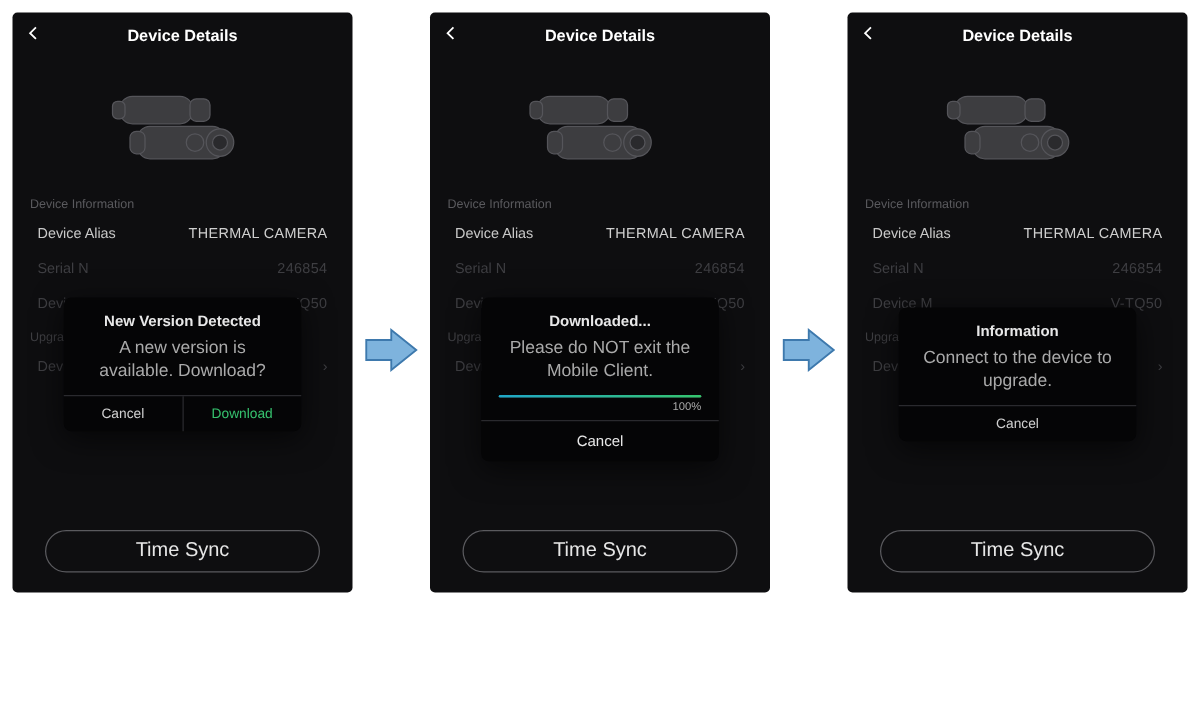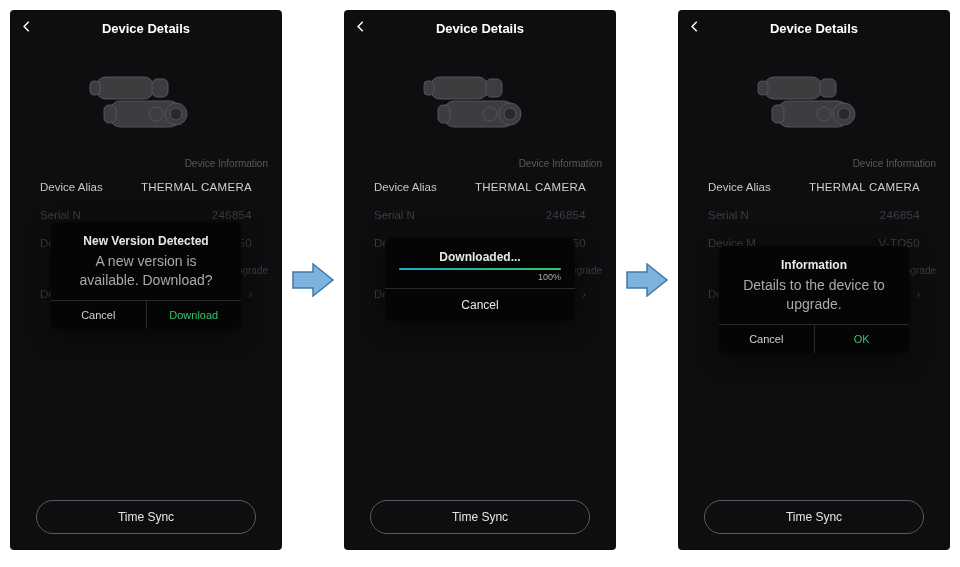--- a/index.html
+++ b/index.html
@@ -9,21 +9,21 @@
     background: #ffffff;
     font-family: -apple-system, BlinkMacSystemFont, "Segoe UI", Arial, sans-serif;
     display: flex;
     align-items: flex-start;
     justify-content: center;
     padding: 10px 8px;
     gap: 0;
   }
   .phone {
     width: 272px;
-    height: 540px;
+    height: 464px;
     background: #0e0e10;
     border-radius: 4px;
     position: relative;
     overflow: hidden;
     color: #cfcfcf;
     font-size: 12px;
     flex-shrink: 0;
   }
   .arrow-slot {
     width: 62px;
@@ -57,27 +57,26 @@
   .device-img {
     height: 104px;
     display: flex;
     align-items: center;
     justify-content: center;
   }
   .section-label {
     color: #5a5a5e;
     font-size: 10px;
     padding: 8px 14px 4px;
-    text-align: right;
   }
   .row {
     display: flex;
     justify-content: space-between;
     align-items: center;
-    padding: 8px 30px;
+    padding: 8px 20px;
     font-size: 11.5px;
     color: #d0d0d0;
   }
   .row .label { color: #c8c8c8; }
   .row .value { color: #cfcfcf; letter-spacing: 0.3px; }
   .row.dim .label, .row.dim .value { color: #3e3e42; }
   .chev {
     color: #3e3e42;
     margin-left: 6px;
   }
@@ -87,21 +86,21 @@
     left: 50%;
     transform: translateX(-50%);
     width: 220px;
     height: 34px;
     border: 1px solid #5a5a5e;
     border-radius: 17px;
     display: flex;
     align-items: center;
     justify-content: center;
     color: #e6e6e6;
-    font-size: 12px;
+    font-size: 16px;
     cursor: pointer;
   }
   .dialog {
     position: absolute;
     left: 50%;
     transform: translateX(-50%);
     width: 190px;
     background: #050506;
     border-radius: 6px;
     text-align: center;
@@ -202,21 +201,21 @@
   </div>
   <div class="section-label" style="color:#3e3e42">Upgrade</div>
   <div class="row dim">
     <span class="label">Device Upgrade</span>
     <span class="chev">›</span>
   </div>
   <div class="bottom-btn">
     <span>Time Sync</span>
   </div>
 
-  <div class="dialog" style="top:212px">
+  <div class="dialog" style="top:228px">
     <div class="d-title">New Version Detected</div>
     <div class="d-msg">A new version is available. Download?</div>
     <div class="d-btns">
       <div class="d-btn">Cancel</div>
       <div class="d-btn accent">Download</div>
     </div>
   </div>
 </div>
 
 <div class="arrow-slot">
@@ -265,20 +264,21 @@
   <div class="row dim">
     <span class="label">Device U</span>
     <span class="chev">›</span>
   </div>
   <div class="bottom-btn">
     <span>Time Sync</span>
   </div>
 
   <div class="dialog" style="top:228px">
     <div class="d-title">Downloaded...</div>
+    <div class="d-msg">Please do NOT exit the Mobile Client.</div>
     <div class="progress-wrap">
       <div class="progress-track">
         <div class="progress-fill" style="width:100%"></div>
       </div>
       <div class="progress-pct">100%</div>
     </div>
     <div class="d-single">Cancel</div>
   </div>
 </div>
 
@@ -328,19 +328,18 @@
   <div class="row dim">
     <span class="label">Device Upgrade</span>
     <span class="chev">›</span>
   </div>
   <div class="bottom-btn">
     <span>Time Sync</span>
   </div>
 
   <div class="dialog" style="top:236px">
     <div class="d-title">Information</div>
-    <div class="d-msg">Details to the device to upgrade.</div>
+    <div class="d-msg">Connect to the device to upgrade.</div>
     <div class="d-btns">
       <div class="d-btn">Cancel</div>
-      <div class="d-btn accent">OK</div>
     </div>
   </div>
 </div>
 
 </body></html>

